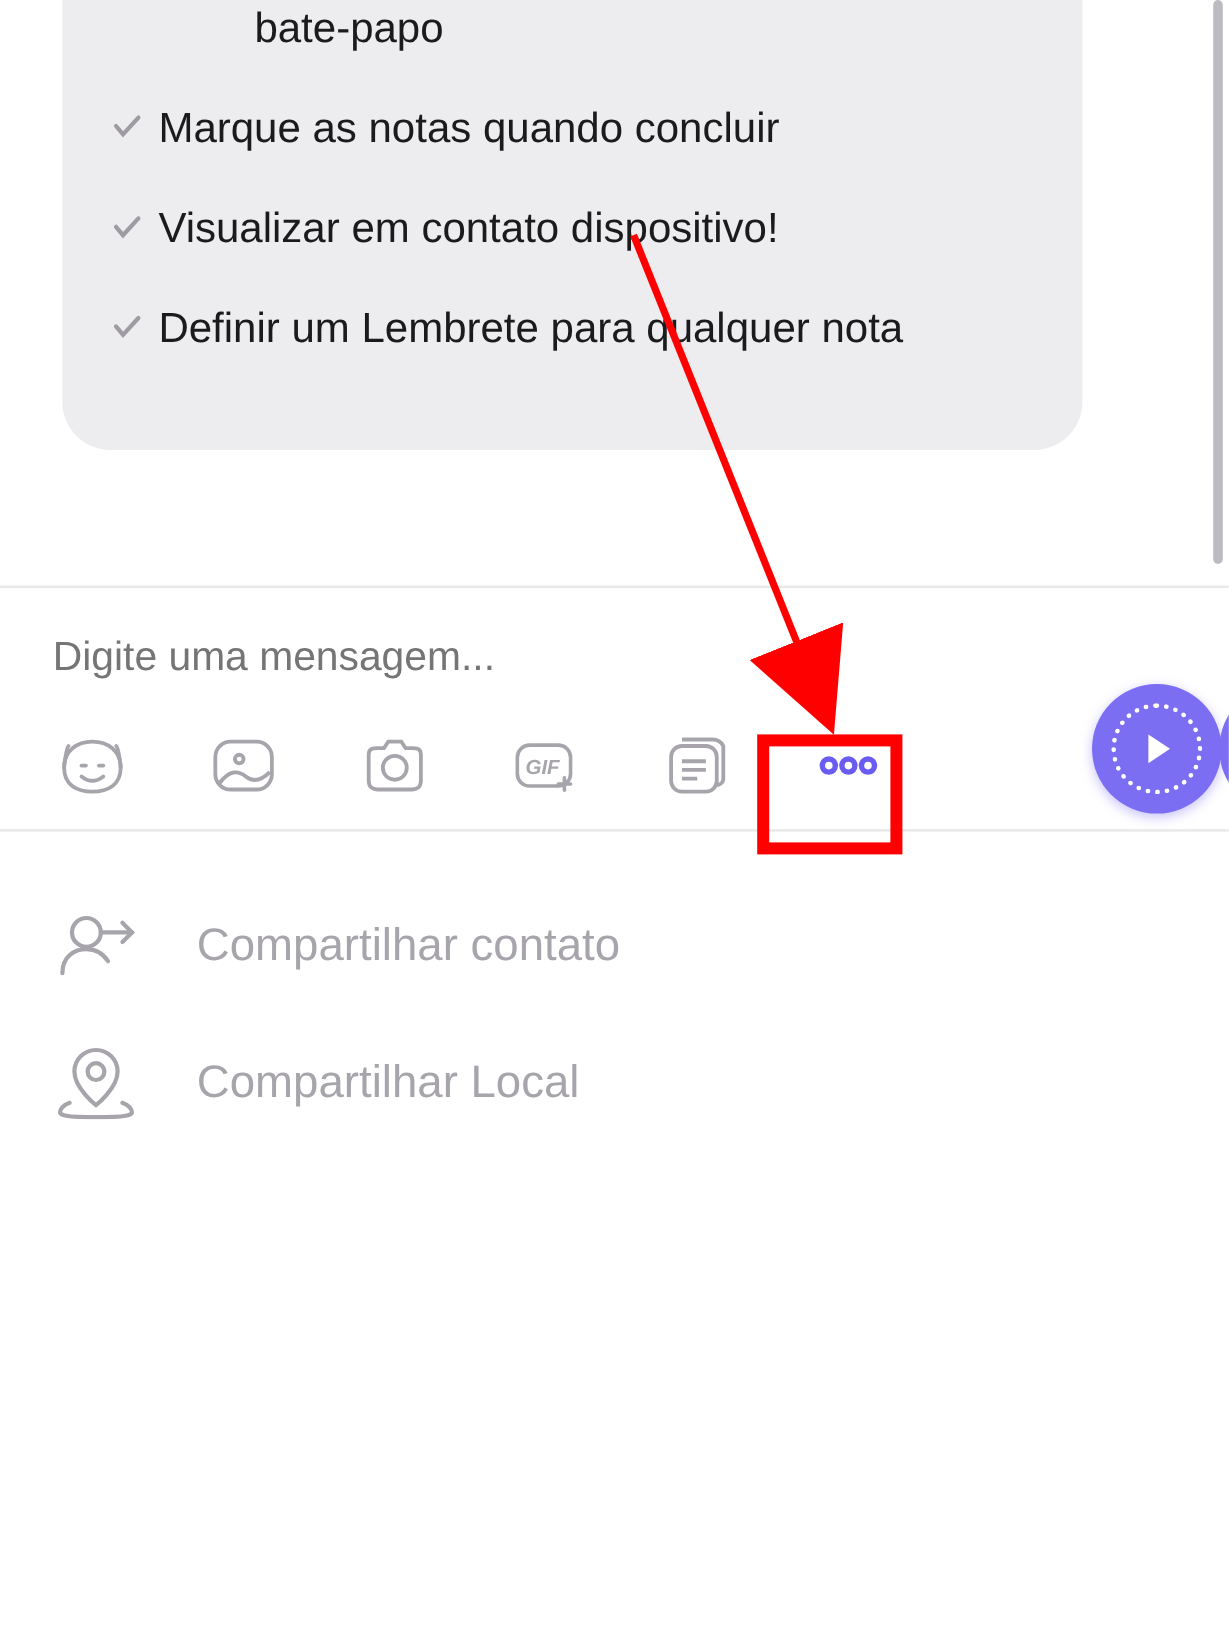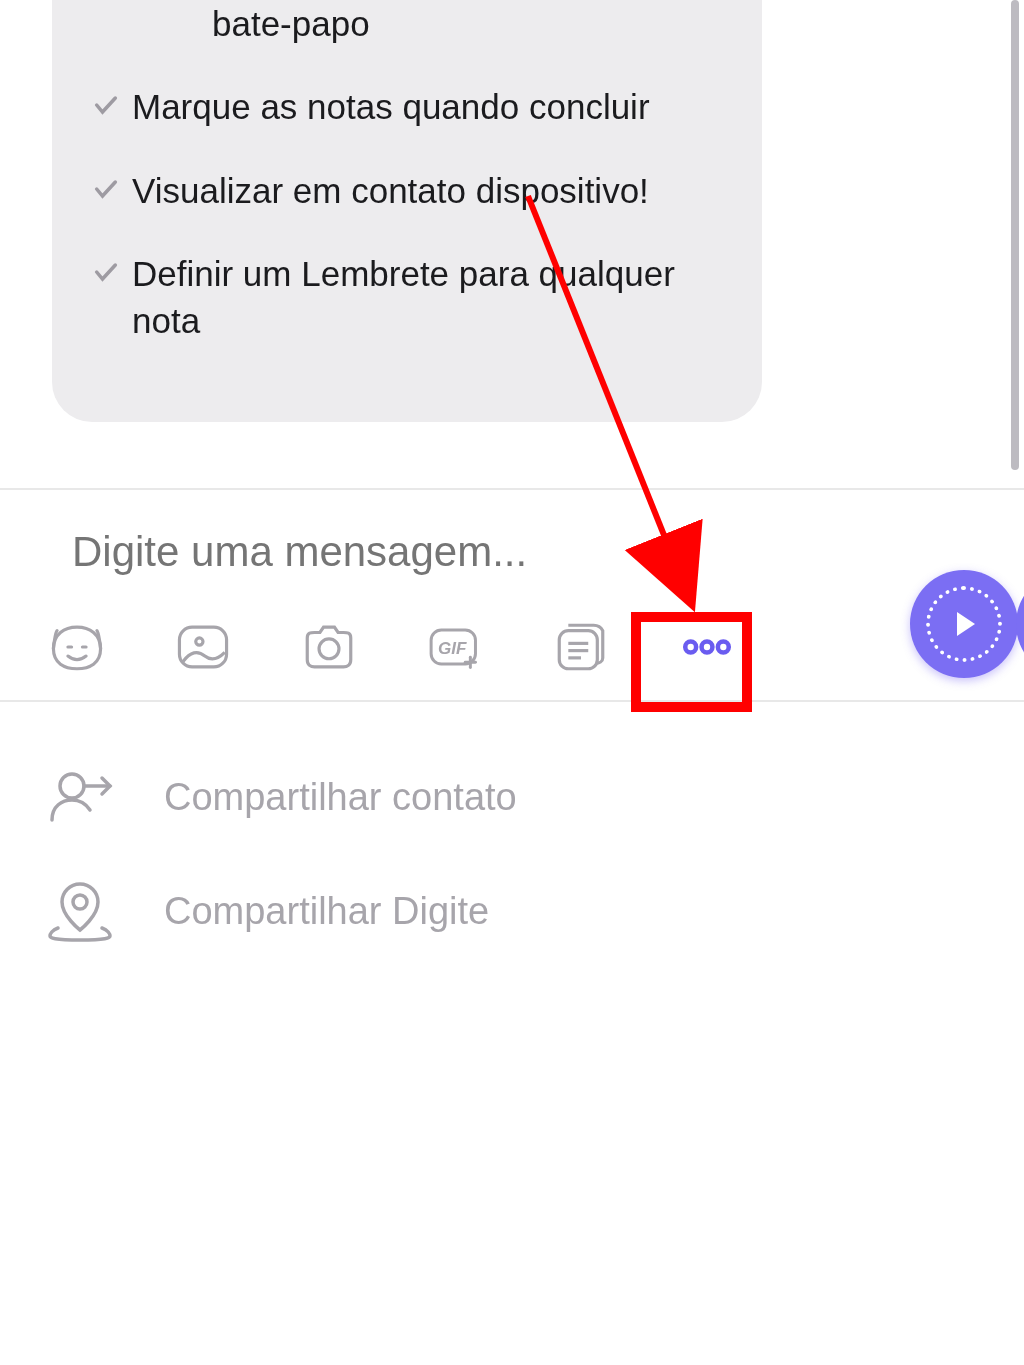--- a/index.html
+++ b/index.html
@@ -13,21 +13,21 @@
   }
   .chat-area {
     height: 488px;
     position: relative;
     padding: 0 42px 0 52px;
   }
   .chat-bubble {
     background: #edecee;
     border-radius: 0 0 40px 40px;
     padding: 0 40px 60px 40px;
-    width: 710px;
+    width: 850px;
   }
   .feature-item {
     display: flex;
     align-items: flex-start;
     gap: 12px;
     padding: 18px 0;
   }
   .feature-item:first-child { padding-top: 0; }
   .check-icon {
     flex-shrink: 0;
@@ -54,28 +54,27 @@
     background: #bdbbc1;
     border-radius: 4px;
   }
   .input-bar {
     border-top: 2px solid #e8e8e8;
     border-bottom: 2px solid #e8e8e8;
     padding: 38px 44px 24px 44px;
     position: relative;
   }
   .input-placeholder {
-    font-size: 42px;
+    font-size: 34px;
     color: #b4b2b8;
     font-weight: 400;
     background: transparent;
     border: none;
     outline: none;
     width: 60%;
-    margin-left: 28px;
   }
   .toolbar-row {
     display: flex;
     align-items: flex-end;
     gap: 64px;
     margin-top: 42px;
     padding-left: 2px;
   }
   .tool-btn {
     color: #a7a5ab;
@@ -272,21 +271,21 @@
     <span class="share-label">Compartilhar contato</span>
   </div>
   <div class="share-item">
     <span class="share-icon">
       <svg viewBox="0 0 72 62" fill="none" stroke="currentColor" stroke-width="3.5" stroke-linecap="round">
         <path d="M36 4 C46 4 54 12 54 22 C54 36 36 50 36 50 C36 50 18 36 18 22 C18 12 26 4 36 4 Z"></path>
         <circle cx="36" cy="22" r="7"></circle>
         <path d="M14 48 C8 50 6 54 6 56 C6 58 10 60 36 60 C62 60 66 58 66 56 C66 54 64 50 58 48"></path>
       </svg>
     </span>
-    <span class="share-label">Compartilhar Digite</span>
+    <span class="share-label">Compartilhar Local</span>
   </div>
 </div>
 
 <div class="anno-box"></div>
 <svg class="anno-arrow" width="210" height="432">
   <defs>
     <marker id="ah" markerWidth="16" markerHeight="16" refX="10" refY="7" orient="auto">
       <polygon points="0,0 14,7 0,14" fill="#ff0000"></polygon>
     </marker>
   </defs>

